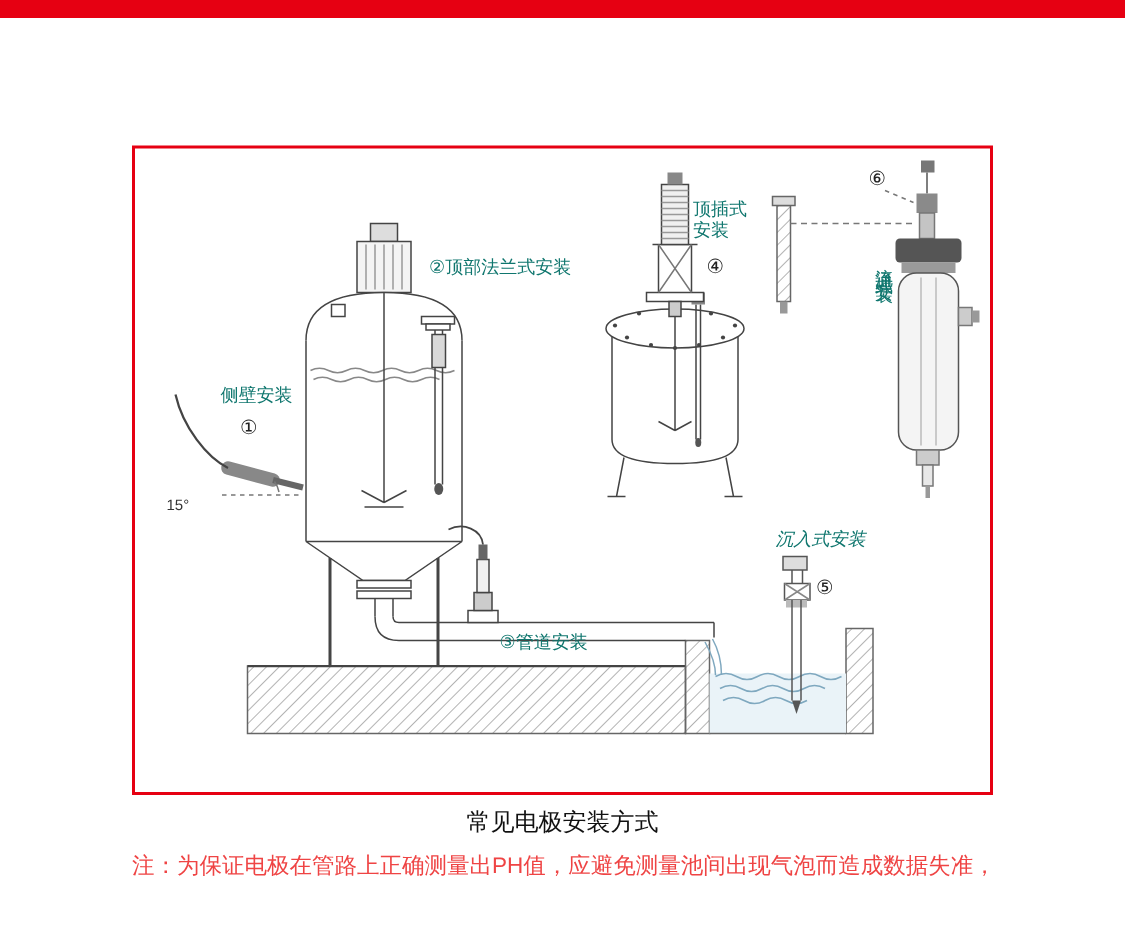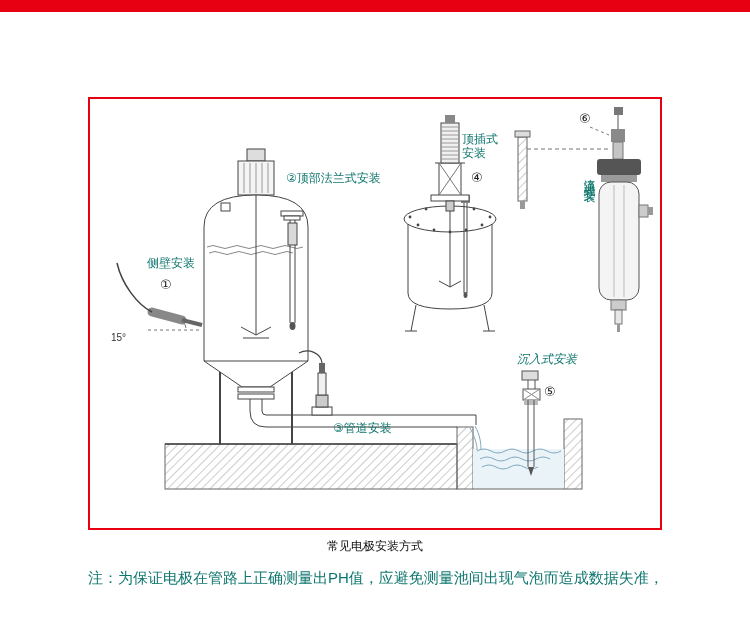--- a/index.html
+++ b/index.html
@@ -19,22 +19,22 @@
   .frame svg { position:absolute; left:0; top:0; }
   .lbl { position:absolute; font-size:12px; color:#0f766e; white-space:nowrap; line-height:1.2; }
   .num { position:absolute; font-size:13px; color:#222; line-height:1; }
   .vert { writing-mode:vertical-rl; letter-spacing:3px; white-space:nowrap; }
   .warning {
     position:absolute; left:3px; top:242px; width:58px; font-size:9px; line-height:1.45;
     color:#333; word-break:break-all; white-space:normal;
   }
   .warning .star { color:#e60012; }
   .angle { position:absolute; left:21px; top:215px; font-size:10px; color:#333;margin-top:18px; }
-  .caption { position:absolute; left:0; top:538px; width:100%; text-align:center; font-size:12px; color:#111; }
-  .note { position:absolute; left:88px; top:565px; width:590px; font-size:15px; line-height:1.7; color:#0f766e; }
+  .caption { position:absolute; left:0; top:538px; width:100%; text-align:center; font-size:16px; color:#111; }
+  .note { position:absolute; left:88px; top:565px; width:590px; font-size:15px; line-height:1.7; color:#ef4444; }
 </style>
 </head>
 <body>
 
 <div class="page">
 
   <div class="topbar"></div>
 
 
   <div class="frame">

